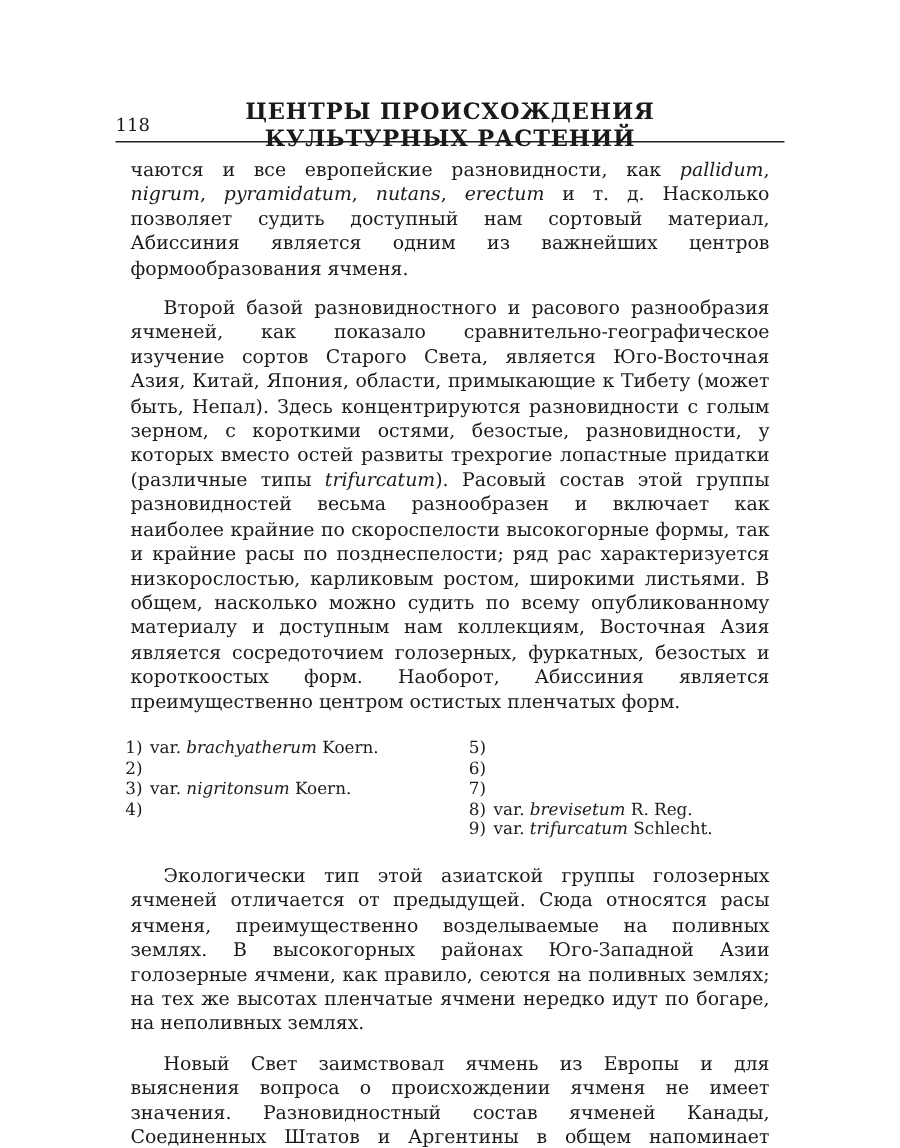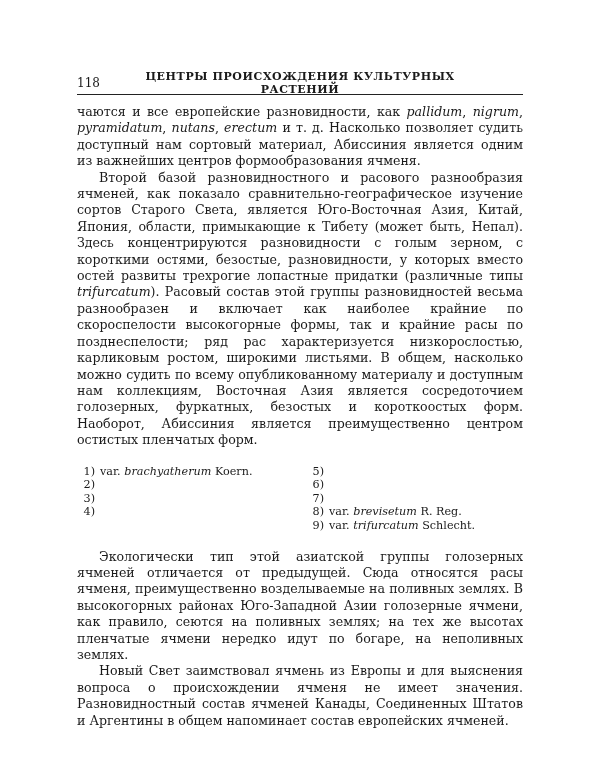--- a/index.html
+++ b/index.html
@@ -1,25 +1,25 @@
 <!DOCTYPE html>
 <html><head>
 <meta charset="utf-8">
 <style>
   html, body { margin: 0; padding: 0; background: #ffffff; }
   body { width: 600px; height: 765px; position: relative; overflow: hidden;
          font-family: "DejaVu Serif", "Liberation Serif", serif; color: #1a1a1a; }
   .page { position: absolute; left: 77px; top: 74px; width: 446px; }
   .header { display: flex; align-items: center; height: 18px; font-size: 11px; }
   .page-num { width: 40px; font-size: 12px; }
-  .running-title { flex: 1; text-align: center; letter-spacing: 0.6px; font-size: 11px;
+  .running-title { flex: 1; text-align: center; letter-spacing: 0.6px; font-size: 15px;
                    font-weight: bold; padding-right: 40px; }
   .rule { border-top: 1.2px solid #222; margin-top: 2px; }
   .body { margin-top: 9px; font-size: 12.6px; line-height: 16.4px; text-align: justify; }
-  .body p { margin: 0; text-indent: 0; }
+  .body p { margin: 10px; text-indent: 0; }
   .body p.indent { text-indent: 22px; }
   .body p.cont { text-indent: 0; }
   i { font-style: italic; }
   .list { display: flex; margin-top: 16px; margin-bottom: 16px; font-size: 11.2px; line-height: 13.6px; }
   .col { width: 50%; }
   .col.left { padding-right: 14px; box-sizing: border-box; }
   .col.right { padding-left: 6px; box-sizing: border-box; }
   .item { display: flex; }
   .num { width: 18px; text-align: right; padding-right: 5px; flex-shrink: 0; }
   .item-text { flex: 1; text-align: justify; }
@@ -44,20 +44,21 @@
       <div class="col left">
         <div class="item">
             <span class="num">1)</span>
             <span class="item-text"><span>var. </span><i>brachyatherum</i><span> Koern.</span><span></span></span>
           </div>
         <div class="item">
             <span class="num">2)</span>
           </div>
         <div class="item">
             <span class="num">3)</span>
+            <span class="item-text"><span>var. </span><i>nigritonsum</i><span> Koern.</span><span></span></span>
           </div>
         <div class="item">
             <span class="num">4)</span>
           </div>
       </div>
       <div class="col right">
         <div class="item">
             <span class="num">5)</span>
           </div>
         <div class="item">

